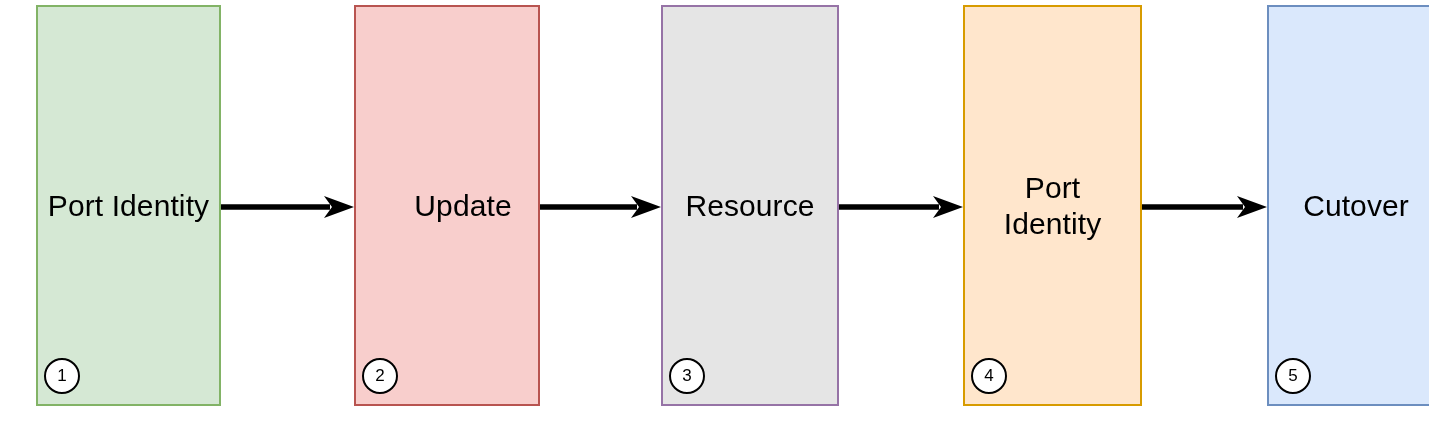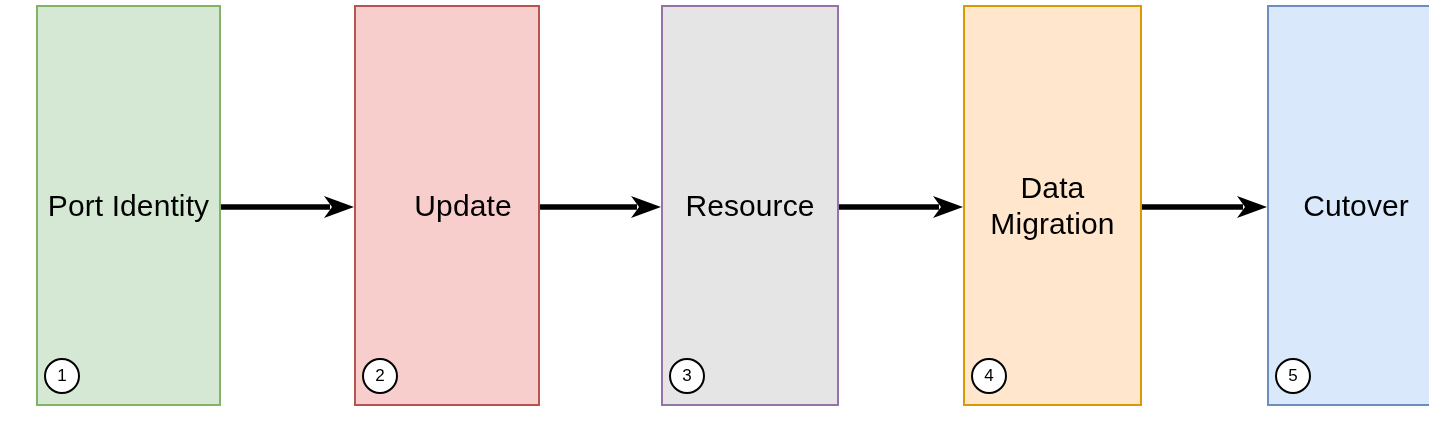--- a/index.html
+++ b/index.html
@@ -85,22 +85,22 @@
 
   <div class="flow-node" style="left: 632px; top: 5px; width: 178px; height: 401px; background: #e5e5e5; border-color: rgb(150, 115, 166);">
     <div class="flow-node-label">
         <span class="ln">Resource</span>
       </div>
   </div>
   <div class="step-badge" style="left: 640px; top: 358px;">3</div>
 
   <div class="flow-node" style="left: 934px; top: 5px; width: 179px; height: 401px; background: rgb(255, 230, 204); border-color: rgb(215, 155, 0);">
     <div class="flow-node-label">
-        <span class="ln">Data</span>
-        <span class="ln">Migration</span>
+        <span class="ln">Port</span>
+        <span class="ln">Identity</span>
       </div>
   </div>
   <div class="step-badge" style="left: 942px; top: 358px;">4</div>
 
   <div class="flow-node" style="left: 1238px; top: 5px; width: 178px; height: 401px; background: rgb(218, 232, 252); border-color: rgb(108, 142, 191);">
     <div class="flow-node-label">
         <span class="ln">Cutover</span>
       </div>
   </div>
   <div class="step-badge" style="left: 1246px; top: 358px;">5</div>

